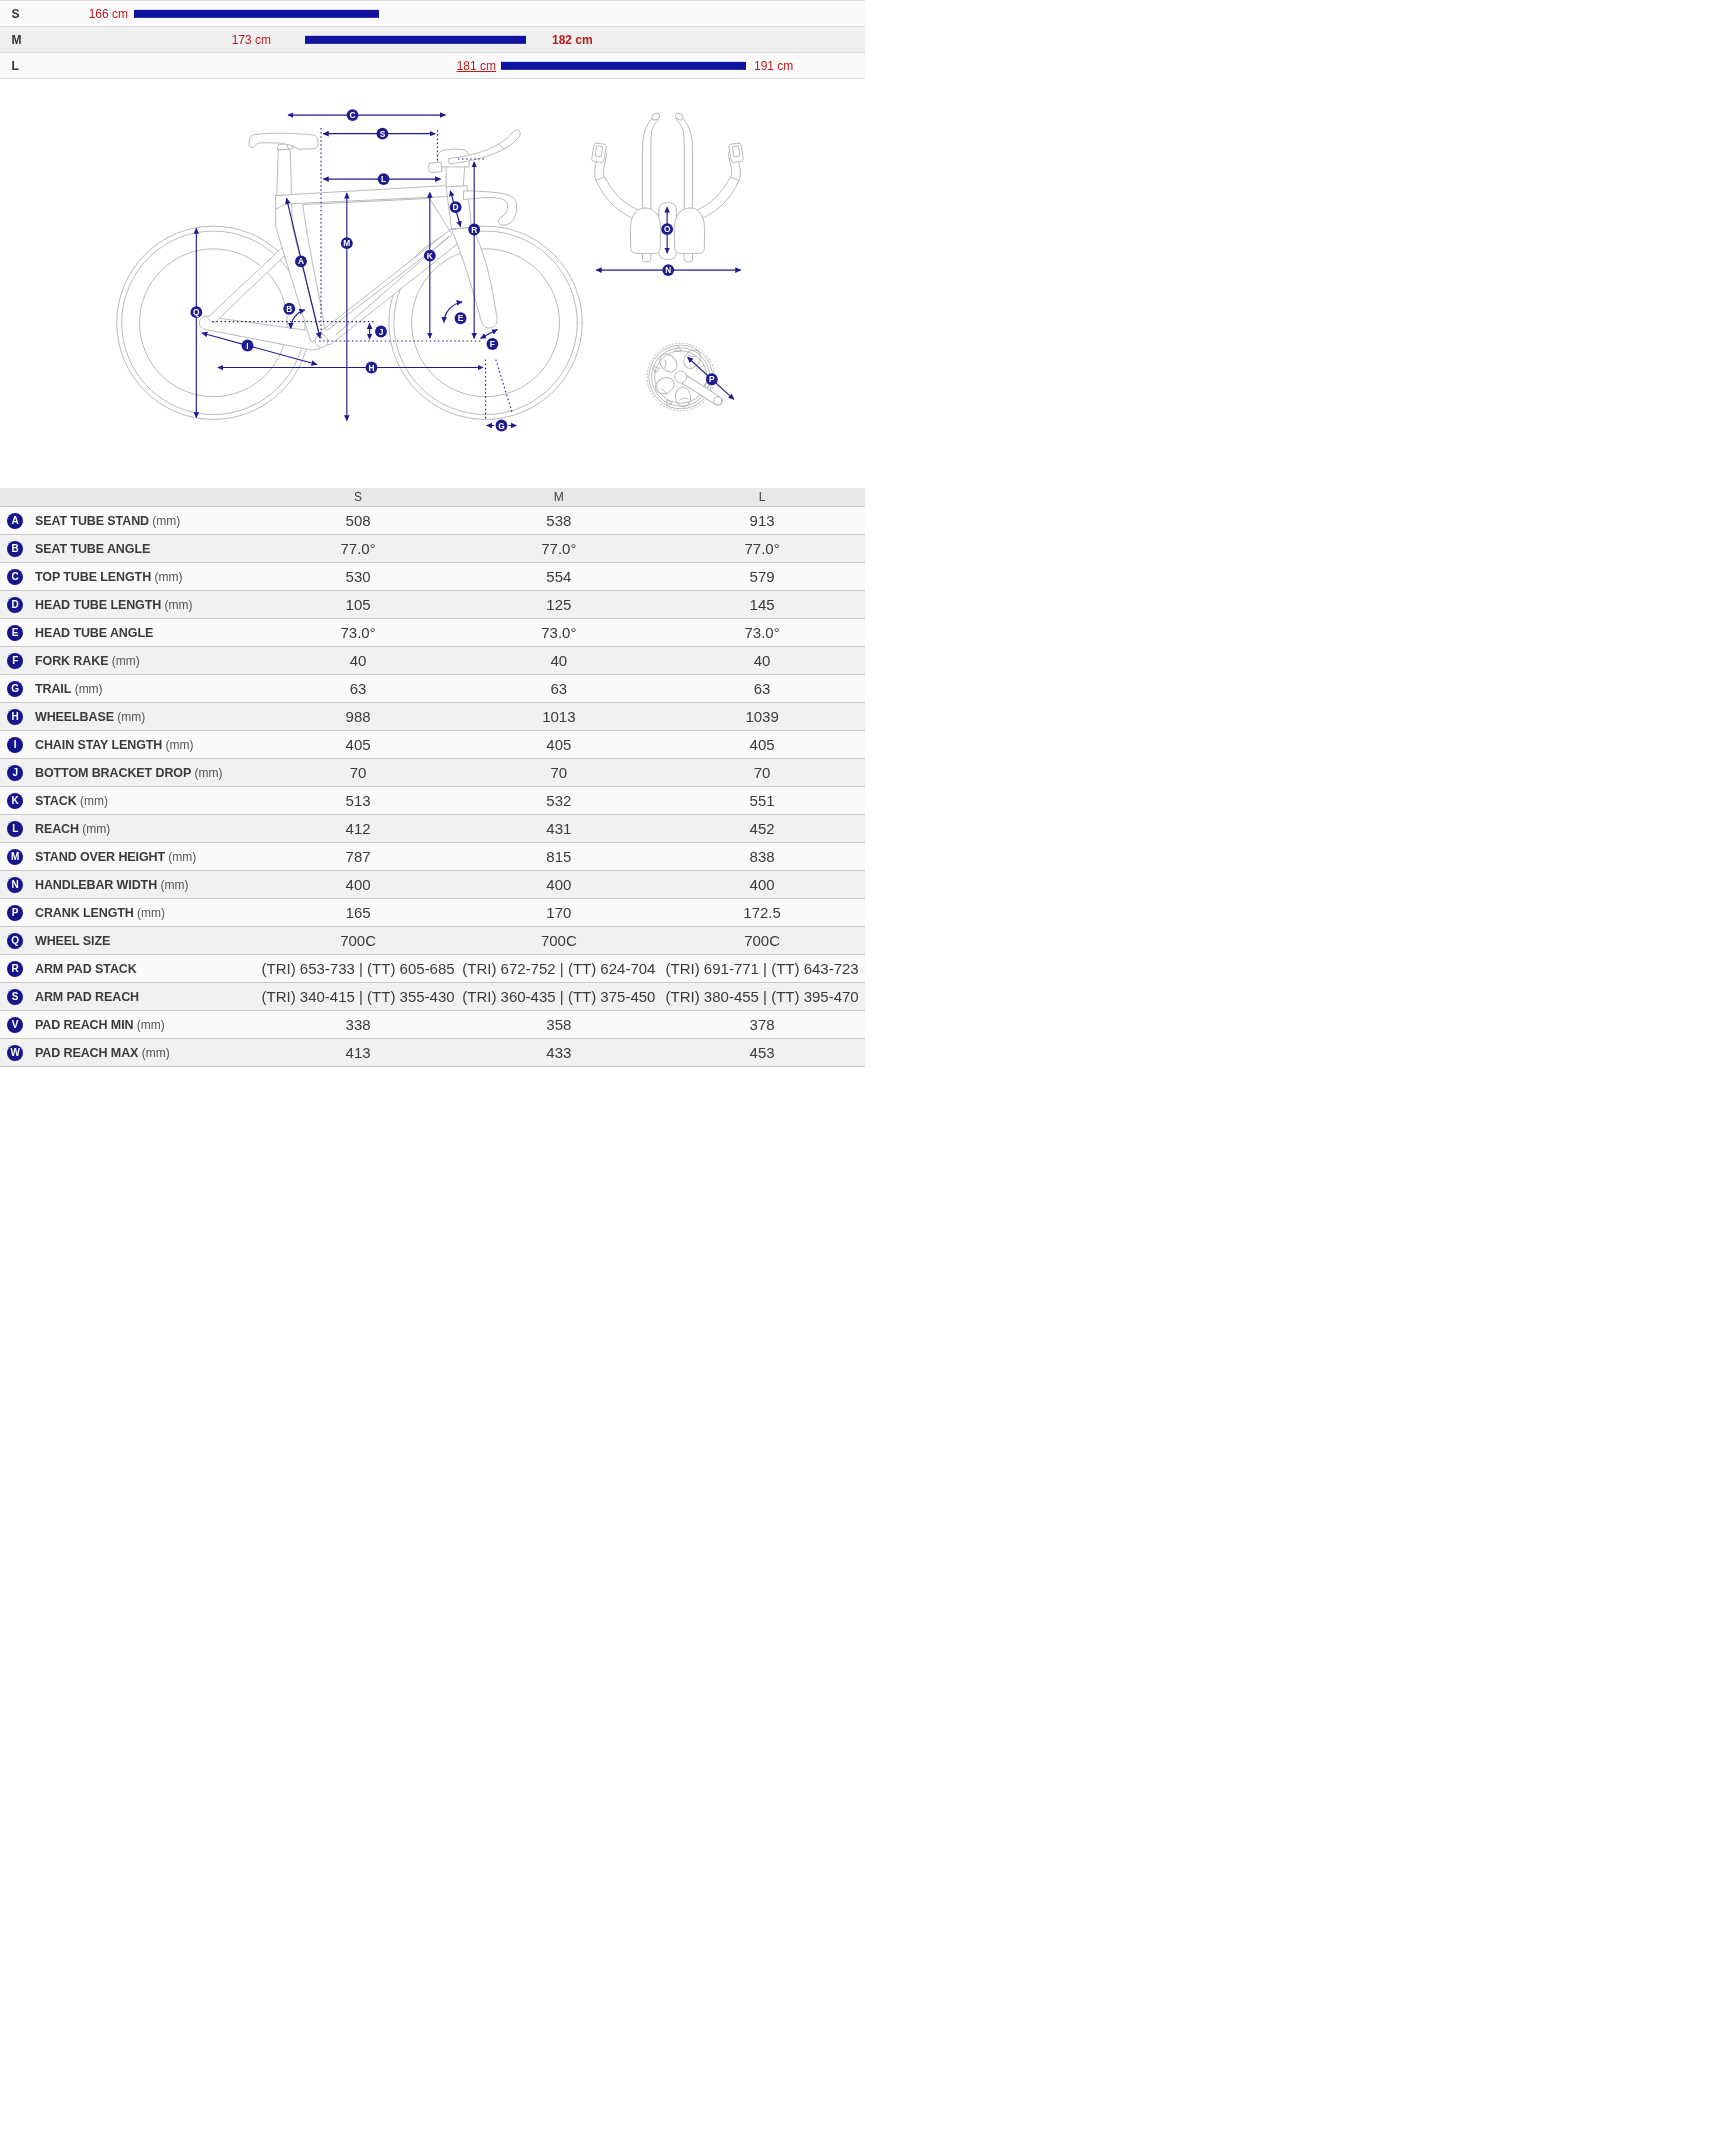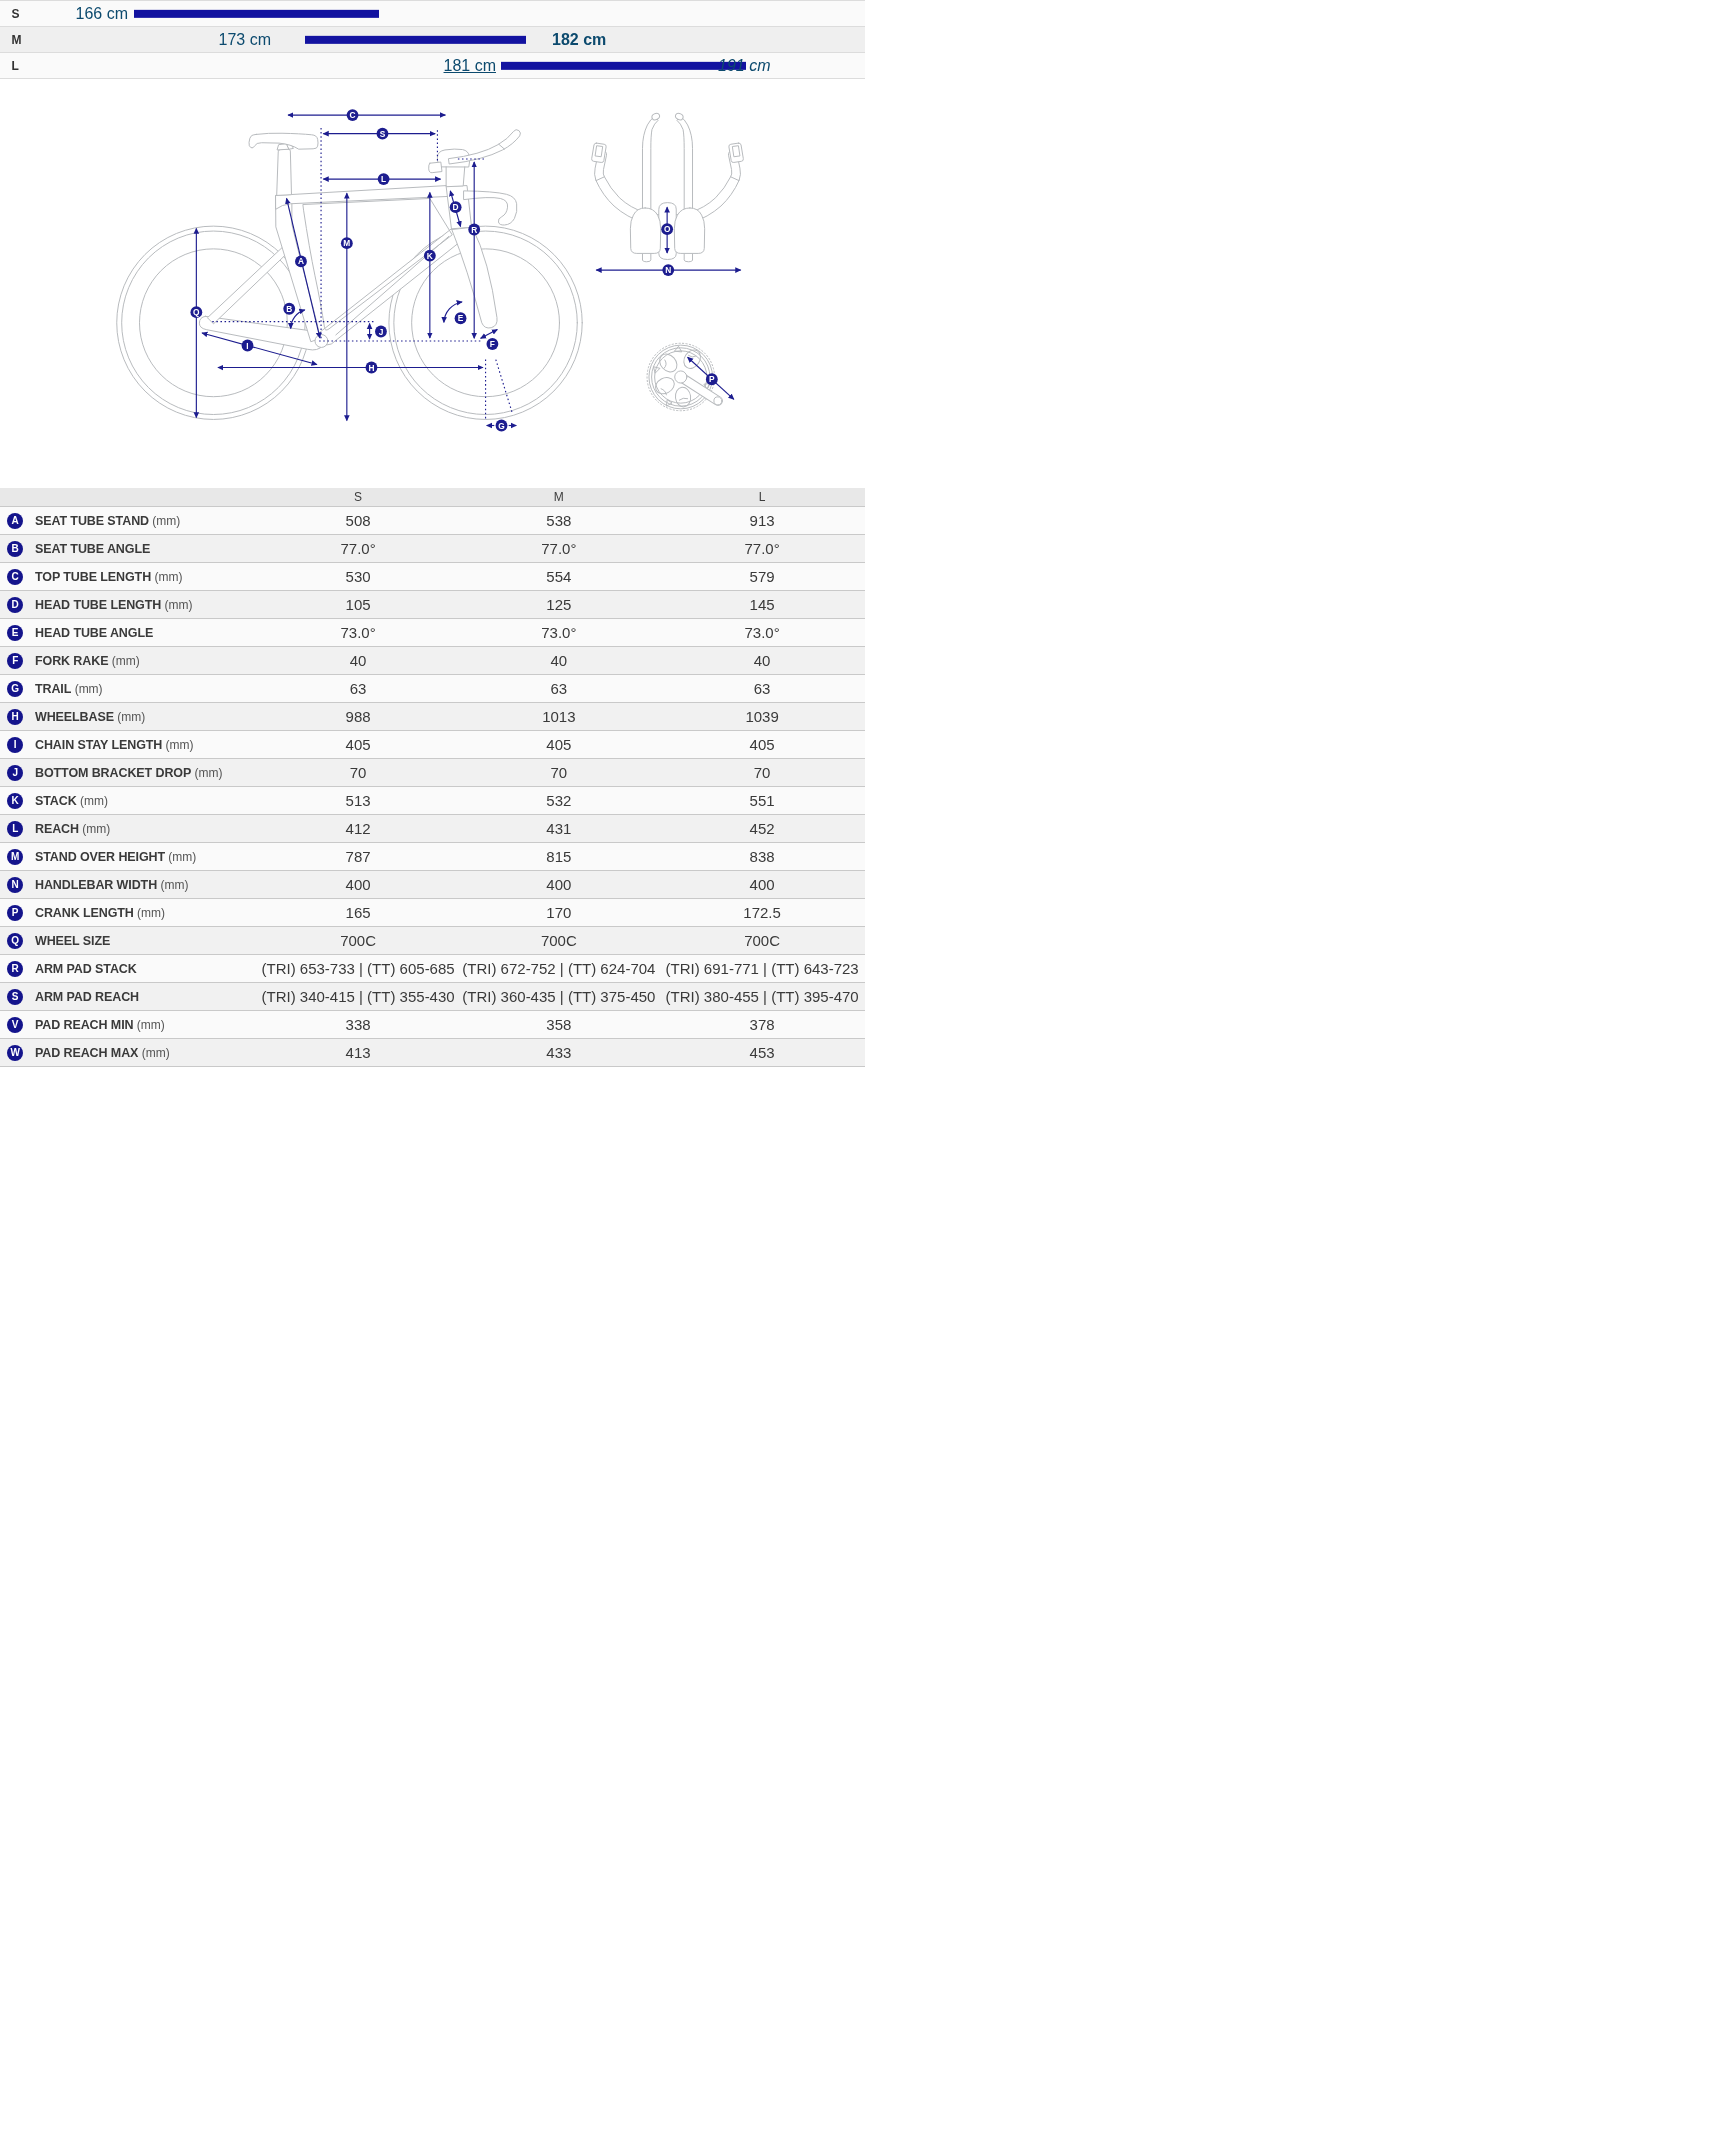--- a/index.html
+++ b/index.html
@@ -9,21 +9,21 @@
 
   
   .size-bars { position:absolute; top:0; left:0; width:865px; border-top:0.8px solid #dcdcdc; }
   .size-row { position:relative; height:26px; border-bottom:0.8px solid #dcdcdc; }
   .size-row.alt { background:#efefef; }
   .size-row.base { background:#fafafa; }
   .size-letter { position:absolute; left:11.4px; top:50%; transform:translateY(-50%);
                  font-size:12px; font-weight:bold; color:#333; }
   .range-bar { position:absolute; top:50%; transform:translateY(-50%); height:8.3px; background:#1212a0; }
   .bar-min-label, .bar-max-label { position:absolute; top:50%; transform:translateY(-50%);
-                 font-size:16px; color:#0c4a6e; white-space:nowrap; }
+                 font-size:12px; color:#b91c1c; white-space:nowrap; }
 
   
   .diagram { position:absolute; top:80px; left:0; width:865px; height:409px; background:#fff; }
   svg .art { fill:none; stroke:#b7babd; stroke-width:1.3; stroke-linejoin:round; stroke-linecap:round; }
   svg .artf { fill:#ffffff; stroke:#b7babd; stroke-width:1.3; stroke-linejoin:round; stroke-linecap:round; }
   svg .dim { stroke:#1d1d8f; stroke-width:1.5; fill:none; }
   svg .dot { stroke:#1d1d8f; stroke-width:1.5; fill:none; stroke-dasharray:2 3.4; }
   svg .badge-circle { fill:#1d1d8f; stroke:none; }
   svg .badge-letter { fill:#ffffff; font-size:11px; font-weight:bold; text-anchor:middle;
                       font-family:"Liberation Sans","DejaVu Sans",sans-serif; }
@@ -62,21 +62,21 @@
       <span class="size-letter">M</span>
       <span class="bar-min-label" style="right: 594px;">173 cm</span>
       <div class="range-bar" style="left: 305px; width: 221px;"></div>
       <span class="bar-max-label" style="left: 552px; font-weight: bold;">182 cm</span>
     </div>
 
     <div class="size-row base">
       <span class="size-letter">L</span>
       <span class="bar-min-label" style="right: 369px; text-decoration: underline;">181 cm</span>
       <div class="range-bar" style="left: 501px; width: 245px;"></div>
-      <span class="bar-max-label" style="left: 718px; font-style: italic;">191 cm</span>
+      <span class="bar-max-label" style="left: 754px;">191 cm</span>
     </div>
   </section>
 
   <section class="diagram">
   <svg width="865" height="409" viewBox="0 0 1141 539">
     <defs>
       <marker id="ah" viewBox="0 0 10 10" refX="8.5" refY="5" markerWidth="5.6" markerHeight="5.6" orient="auto-start-reverse" markerUnits="strokeWidth">
         <path d="M0,0.6 L9.6,5 L0,9.4 z" fill="#1d1d8f"></path>
       </marker>
     </defs>

